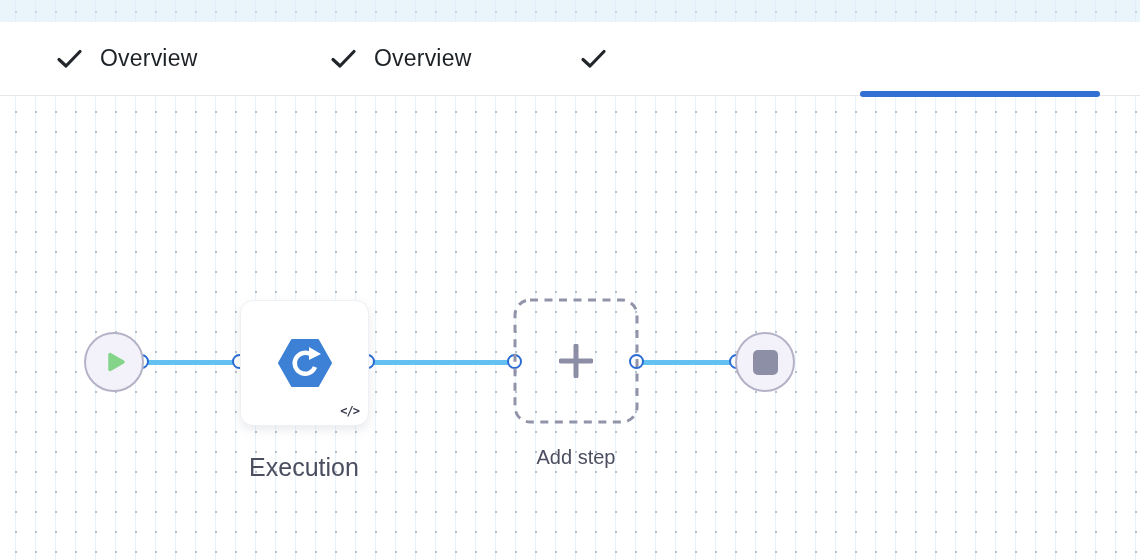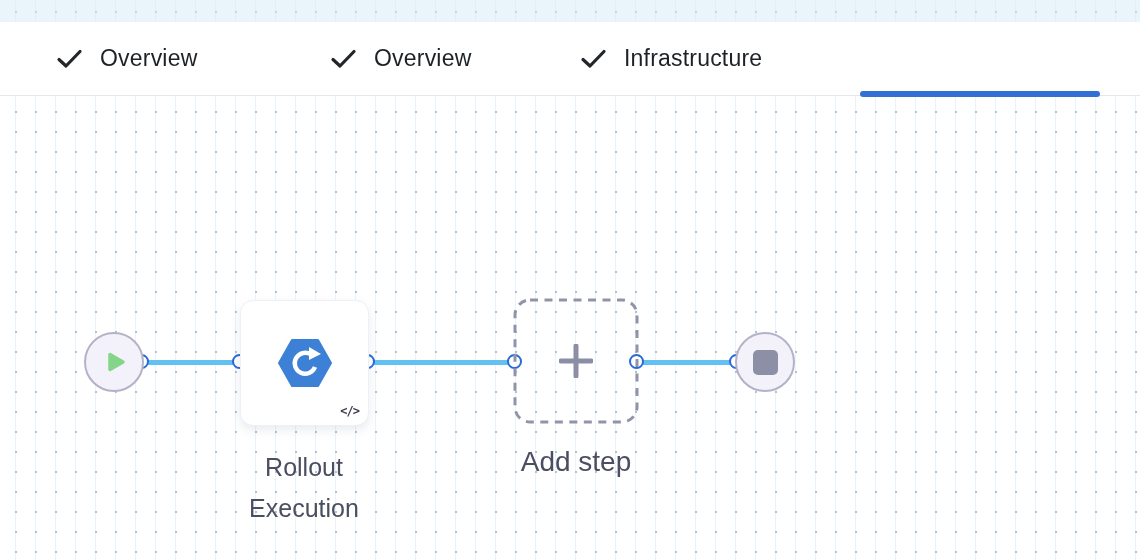--- a/index.html
+++ b/index.html
@@ -78,21 +78,21 @@
   .add-step-box{
     position:absolute;left:513px;top:298px;width:126px;height:126px;
     display:flex;align-items:center;justify-content:center;cursor:pointer;
   }
   .add-step-box .dashed-frame{position:absolute;inset:0;}
 
   .node-label{
     position:absolute;text-align:center;color:#4b4e60;z-index:1;
   }
   .step-label{left:204px;top:447px;width:200px;font-size:25px;line-height:41px;}
-  .add-step-label{left:476px;top:446px;width:200px;font-size:28px;}
+  .add-step-label{left:476px;top:446px;width:200px;font-size:20px;}
 </style>
 </head>
 <body>
 
 <div class="canvas">
 
   <div class="edge edge1"></div>
   <div class="edge edge2"></div>
   <div class="edge edge3"></div>
 
@@ -125,21 +125,20 @@
     <svg width="34" height="34" viewBox="0 0 34 34">
       <path d="M17 2 V32 M2 17 H32" stroke="#8b8ea4" stroke-width="5" stroke-linecap="round" fill="none"></path>
     </svg>
   </div>
 
   <div class="round-node end-node">
     <div class="stop-square"></div>
   </div>
 
   <div class="node-label step-label">
-    <span style="display:block">Rollout</span>
     <span style="display:block">Execution</span>
   </div>
   <div class="node-label add-step-label">Add step</div>
 </div>
 
 <div class="canvas-top-strip"></div>
 
 <div class="tabbar">
 
   <div class="tab tab-overview">
@@ -153,18 +152,17 @@
     <svg width="27" height="21" viewBox="0 0 27 21">
       <path d="M3 11.5 L10 18 L24 3.5" fill="none" stroke="#22262b" stroke-width="3.2" stroke-linecap="round" stroke-linejoin="round"></path>
     </svg>
     <span class="tab-label">Overview</span>
   </div>
 
   <div class="tab tab-infrastructure">
     <svg width="27" height="21" viewBox="0 0 27 21">
       <path d="M3 11.5 L10 18 L24 3.5" fill="none" stroke="#22262b" stroke-width="3.2" stroke-linecap="round" stroke-linejoin="round"></path>
     </svg>
-    <span class="tab-label">Infrastructure</span>
   </div>
 
 
   <div class="active-underline"></div>
 </div>
 
 </body></html>

